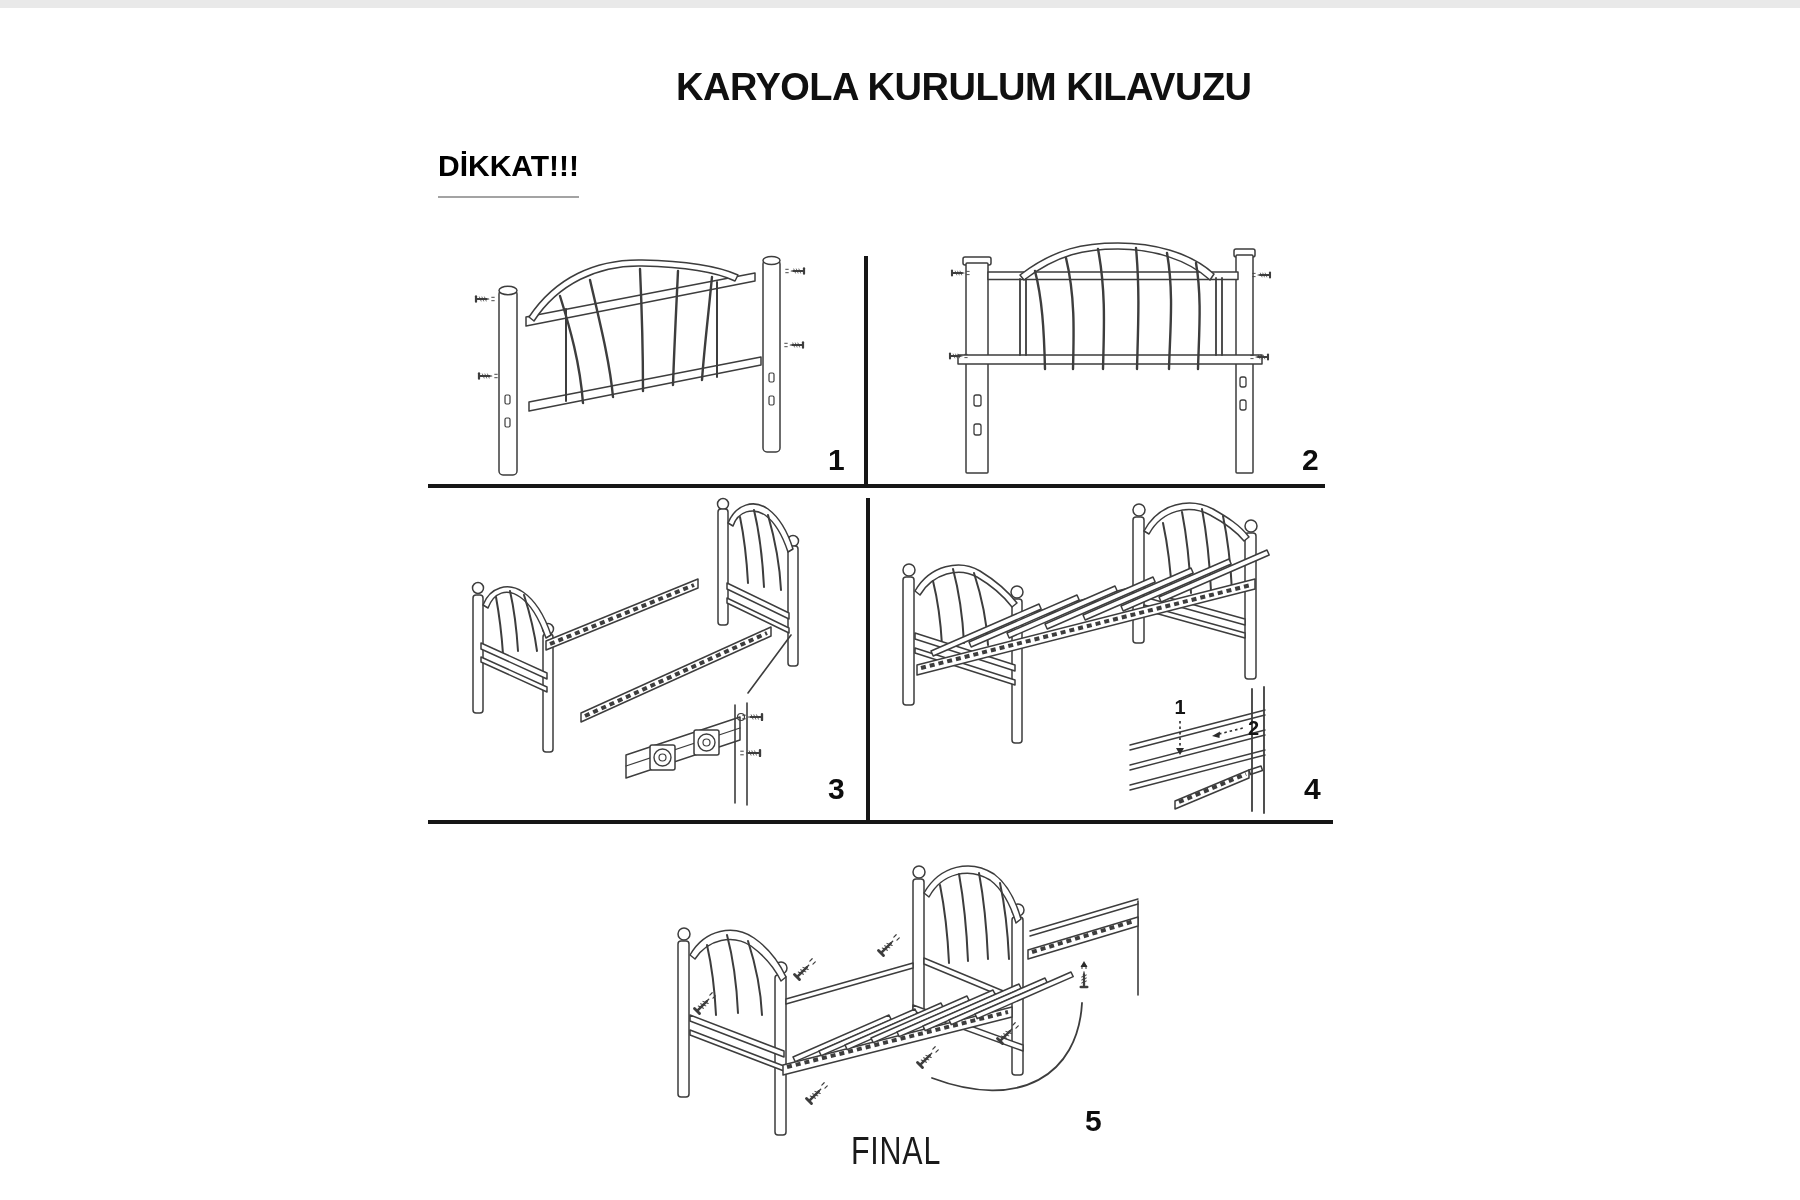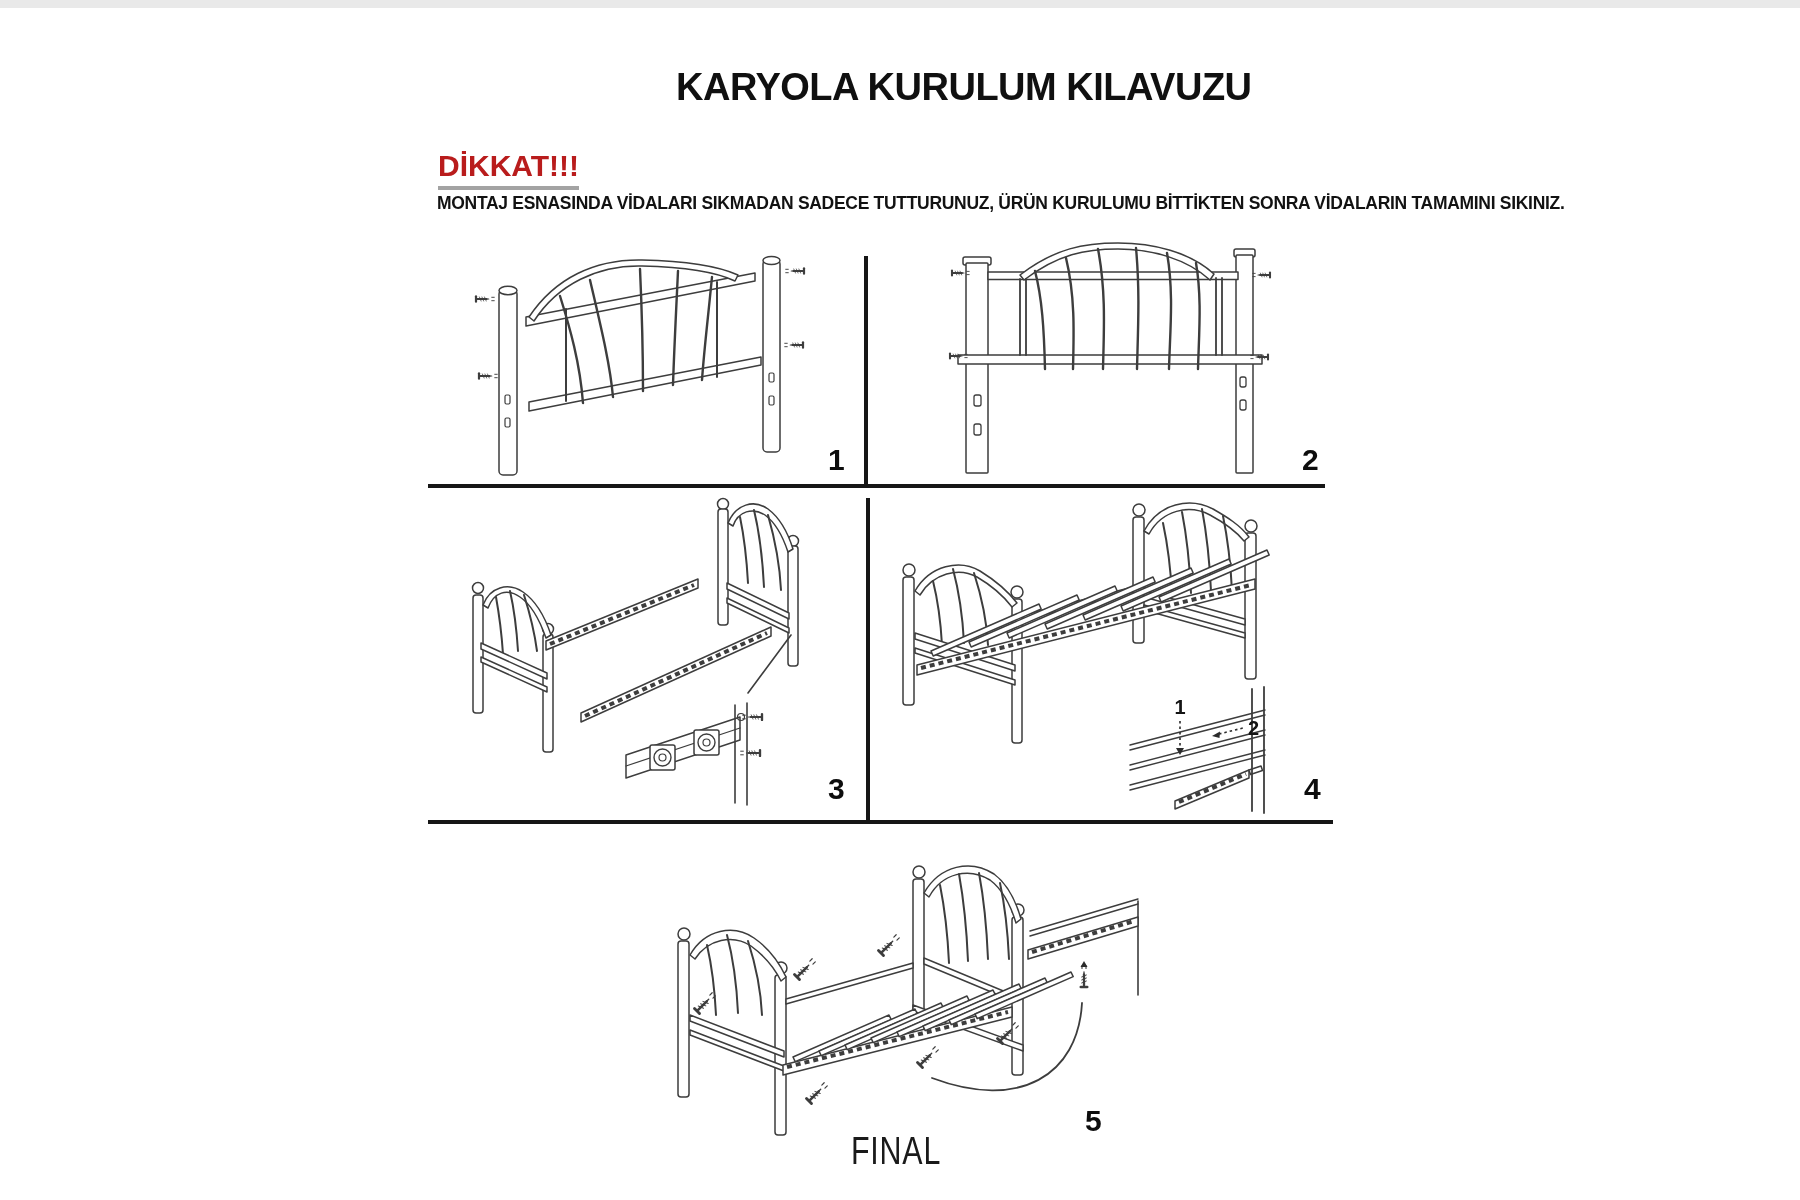--- a/index.html
+++ b/index.html
@@ -9,22 +9,22 @@
     font-family:"Liberation Sans","DejaVu Sans",sans-serif;
     color:#141414;
   }
   .abs{position:absolute;}
   .title{
     left:676px;top:58px;font-size:38px;font-weight:bold;
     letter-spacing:-0.5px;white-space:nowrap;color:#101010;
   }
   .dikkat{
     left:438px;top:141px;font-size:30px;font-weight:bold;
-    display:inline-block;border-bottom:4px solid #a3a3a3;
-    padding-bottom:3px;letter-spacing:0px;color:#b91c1c;
+    display:inline-block;border-bottom:2px solid #a3a3a3;
+    padding-bottom:13px;letter-spacing:0px;color:#000000;
   }
   .warn{
     left:437px;top:185px;font-size:17.5px;font-weight:bold;
     letter-spacing:-0.3px;white-space:nowrap;color:#121212;
   }
   .hdiv{height:4px;background:#161616;}
   .vdiv{width:4px;background:#161616;}
   .stepnum{
     font-size:30px;font-weight:bold;color:#0d0d0d;line-height:1;
   }
@@ -54,21 +54,20 @@
       <path d="M12.5,0 L15,0" stroke-width="1.3"></path>
       <path d="M18.5,-2 L21.5,-2 M18.5,2 L21.5,2" stroke-width="1.1"></path>
     </g>
   </defs>
 </svg>
 
 <div class="sheet">
 
   <div class="abs title">KARYOLA KURULUM KILAVUZU</div>
   <div class="abs dikkat">DİKKAT!!!</div>
-  <div class="abs warn">MONTAJ ESNASINDA VİDALARI SIKMADAN SADECE TUTTURUNUZ, ÜRÜN KURULUMU BİTTİKTEN SONRA VİDALARIN TAMAMINI SIKINIZ.</div>
 
   <div class="abs vdiv" style="left:864px;top:248px;height:229px"></div>
   <div class="abs hdiv" style="left:428px;top:476px;width:897px"></div>
   <div class="abs vdiv" style="left:866px;top:490px;height:322px"></div>
   <div class="abs hdiv" style="left:428px;top:812px;width:905px"></div>
 
   <svg class="panel" style="left:430px;top:225px" width="420" height="250" viewBox="0 0 420 250">
     <g>
       <rect class="tube" x="69" y="57" width="18" height="185" rx="4"></rect>
       <ellipse class="tube" cx="78" cy="57.5" rx="9" ry="4.2"></ellipse>

